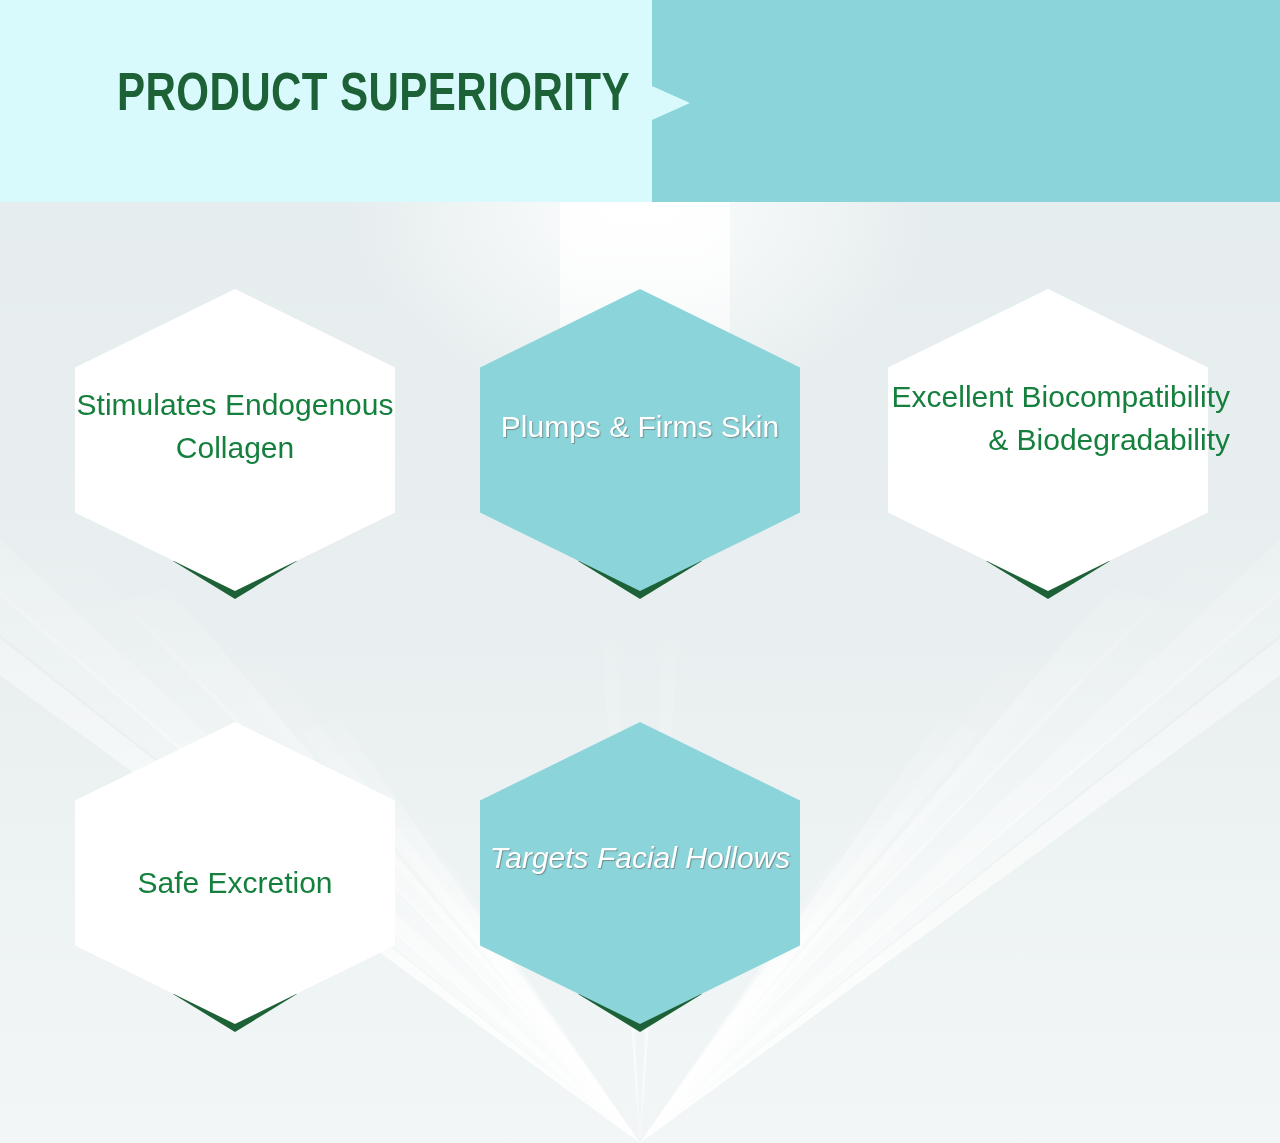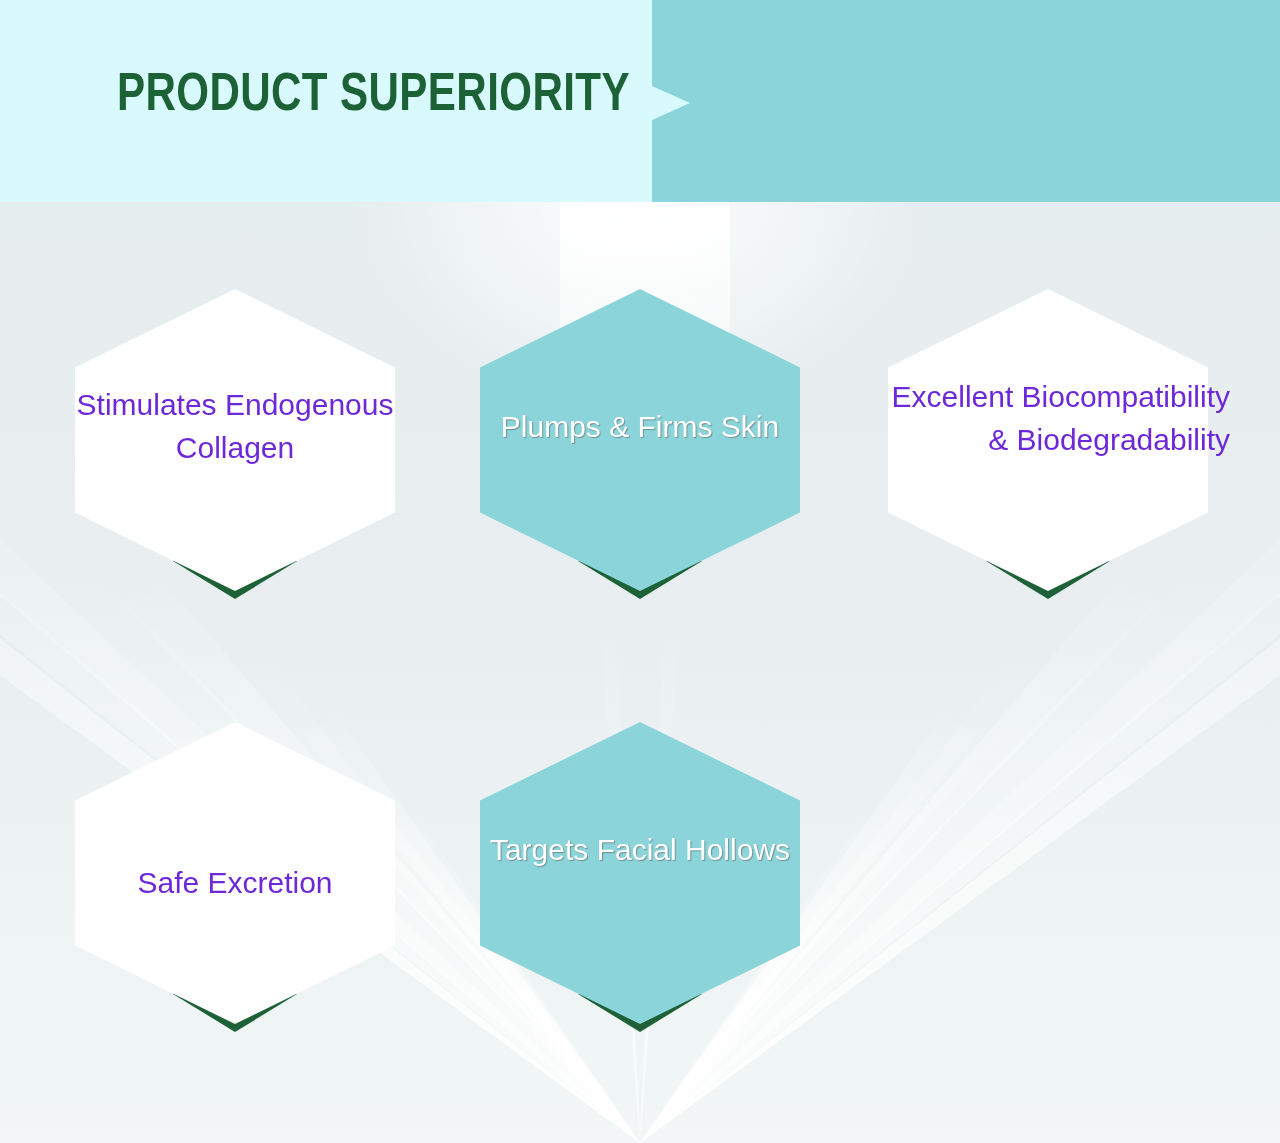--- a/index.html
+++ b/index.html
@@ -122,21 +122,21 @@
     position: absolute;
     left: -22px;
     width: 364px;
     text-align: center;
     font-size: 30px;
     line-height: 1.42;
     z-index: 4;
     pointer-events: none;
   }
   .hex-label.dark {
-    color: #6d28d9;
+    color: #15803d;
   }
   .hex-label.light {
     color: #ffffff;
     text-shadow: 1px 1px 1px rgba(90,90,90,0.55);
   }
 </style>
 </head>
 <body>
 
 <div class="stage">
@@ -227,18 +227,18 @@
       <div class="arrow-down"></div>
       <div class="arrow-chev"></div>
       <div class="hex white"></div>
       <div class="hex-label dark" style="top:140px;">Safe Excretion</div>
     </div>
 
     <div class="cell" style="left:480px; top:722px;">
       <div class="arrow-down"></div>
       <div class="arrow-chev"></div>
       <div class="hex teal"></div>
-      <div class="hex-label light" style="top:107px;">Targets Facial Hollows</div>
+      <div class="hex-label light" style="top:115px;font-style:italic;">Targets Facial Hollows</div>
     </div>
 
 
   </div>
 </div>
 
 </body></html>

